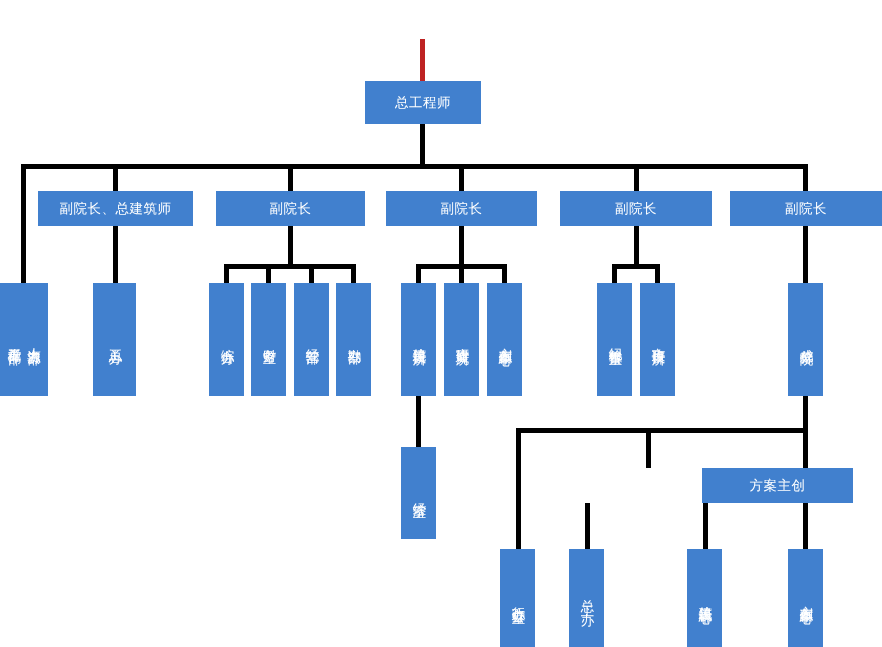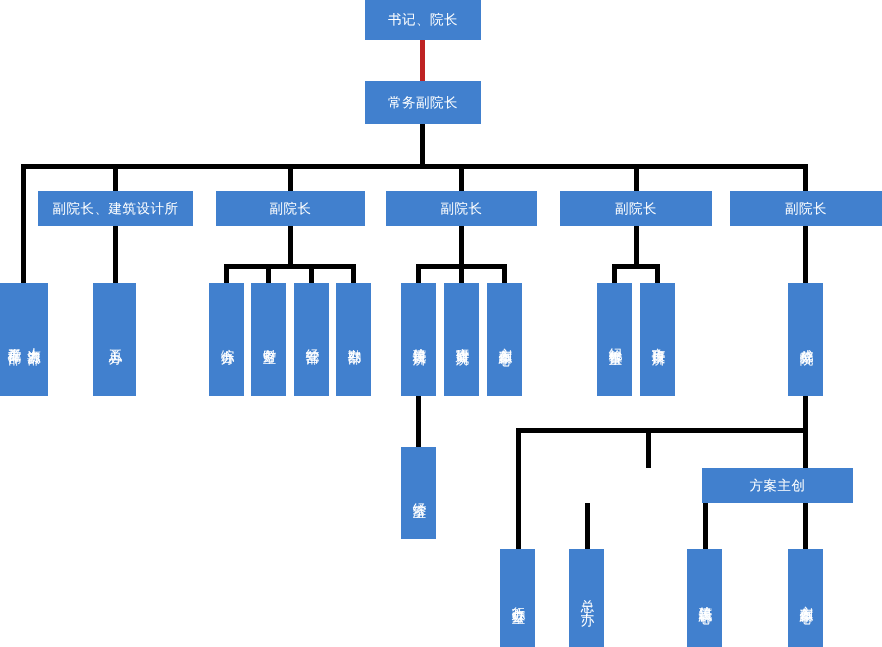--- a/index.html
+++ b/index.html
@@ -107,25 +107,24 @@
   <div class="edge" style="left:516px; top:428px; width:292px; height:5px;"></div>
   <div class="edge" style="left:516px; top:428px; width:5px; height:122px;"></div>
   <div class="edge" style="left:646px; top:428px; width:5px; height:40px;"></div>
   <div class="edge" style="left:803px; top:428px; width:5px; height:40px;"></div>
 
   <div class="edge" style="left:585px; top:503px; width:5px; height:47px;"></div>
   <div class="edge" style="left:703px; top:503px; width:5px; height:47px;"></div>
 
   <div class="edge" style="left:803px; top:503px; width:5px; height:47px;"></div>
 
-  <div class="node h" style="left:365px; top:0px; width:116px; height:40px;">书记、院长</div>
 
-  <div class="node h" style="left:365px; top:81px; width:116px; height:43px;">常务副院长</div>
+  <div class="node h" style="left:365px; top:81px; width:116px; height:43px;">总工程师</div>
 
-  <div class="node h" style="left:38px; top:191px; width:155px; height:35px;">副院长、建筑设计所</div>
+  <div class="node h" style="left:38px; top:191px; width:155px; height:35px;">副院长、总建筑师</div>
 
   <div class="node h" style="left:216px; top:191px; width:149px; height:35px;">副院长</div>
 
   <div class="node h" style="left:386px; top:191px; width:151px; height:35px;">副院长</div>
 
   <div class="node h" style="left:560px; top:191px; width:152px; height:35px;">副院长</div>
 
   <div class="node h" style="left:730px; top:191px; width:152px; height:35px;">副院长</div>
 
   <div class="node v two-col" style="left:0px; top:283px; width:48px; height:113px;">人力资源部

